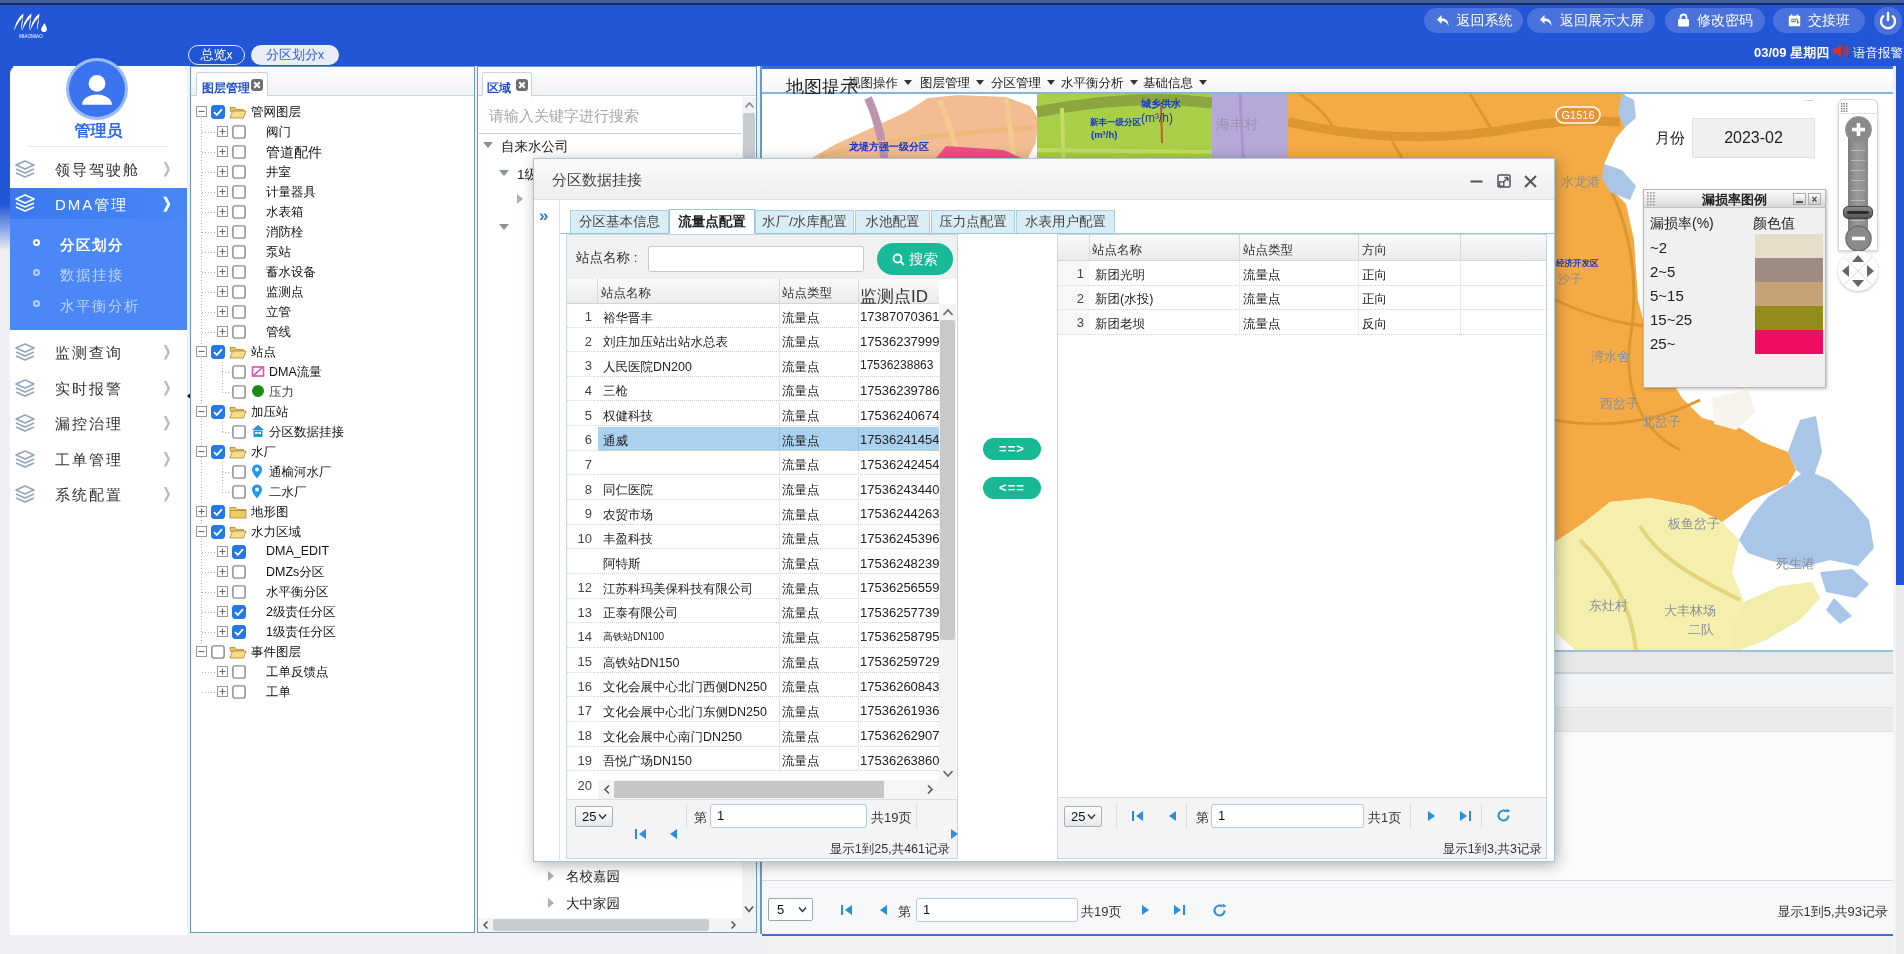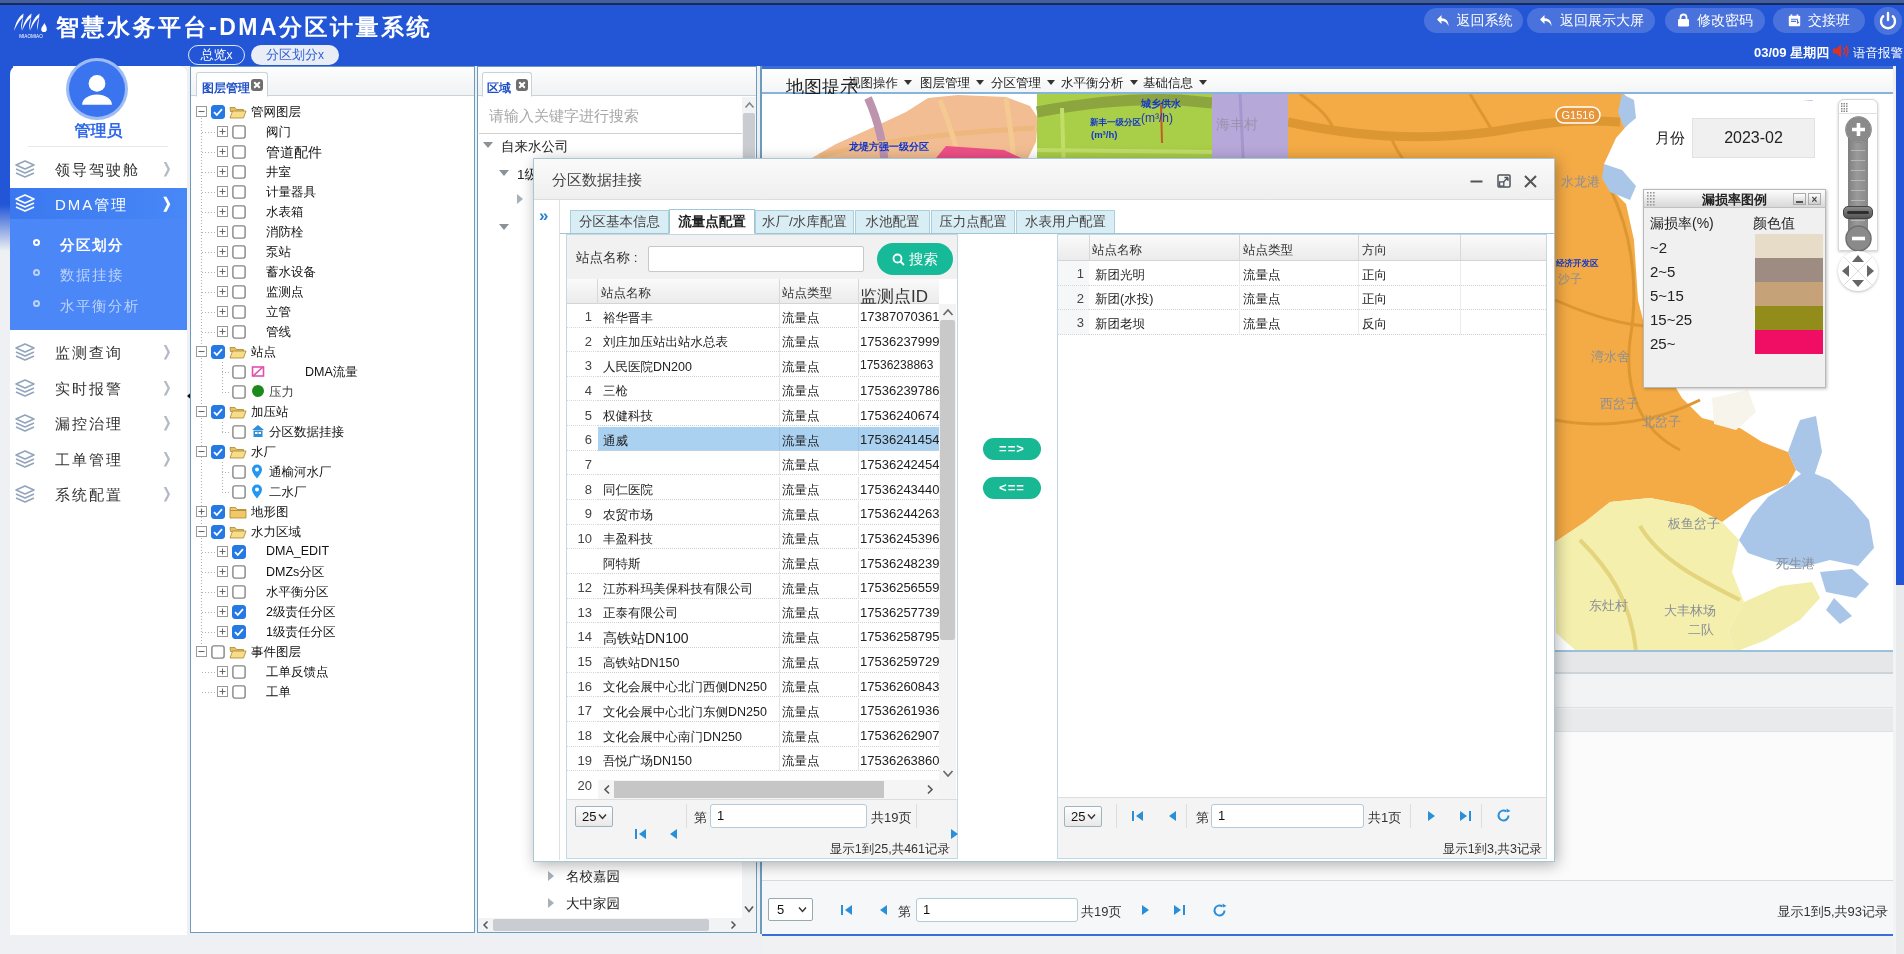--- a/index.html
+++ b/index.html
@@ -12,21 +12,20 @@
 <div class="abs" style="left:0;top:5px;width:1904px;height:61px;background:#2256d6;"></div>
 <svg class="abs" style="left:9px;top:9px;" width="44" height="30" viewBox="0 0 44 30">
 <g fill="#fff">
 <path d="M14.5 4.5 C 9.5 8 6.5 14 5 22 C 8.5 14.5 11 10.5 14 8.5 C 12.5 12.5 11.8 17 12 21.5 C 13.5 15.5 14 9.5 14.5 4.5 Z"></path>
 <path d="M22.5 4.5 C 17.5 8 14.5 14 13 22 C 16.5 14.5 19 10.5 22 8.5 C 20.5 12.5 19.8 17 20 21.5 C 21.5 15.5 22 9.5 22.5 4.5 Z"></path>
 <path d="M30.5 4.5 C 25.5 8 22.5 14 21 22 C 24.5 14.5 27 10.5 30 8.5 C 28.5 12.5 27.8 17 28 21.5 C 29.5 15.5 30 9.5 30.5 4.5 Z"></path>
 </g>
 <path d="M35.5 14 C 37 17,37.8 18.6,37.8 20.2 a2.8 2.8 0 1 1 -5.6 0 C 32.2 18.6,34 17,35.5 14z" fill="#fff"></path>
 <text x="22" y="29" font-size="4.6" fill="#fff" text-anchor="middle" font-family="Liberation Sans">MIAOMIAO</text>
 </svg>
-    <div class="abs" style="left:56px;top:12px;font-size:23px;font-weight:bold;color:#fff;letter-spacing:2.5px;">智慧水务平台-DMA分区计量系统</div>
 <div class="abs" style="left:1424px;top:8px;width:99px;height:25px;background:#4a72dc;border-radius:13px;color:#fff;font-size:14px;line-height:25px;text-align:center;"><span style="display:inline-block;vertical-align:-2px;margin-right:7px;"><svg width="15" height="13" viewBox="0 0 15 13">
           <path d="M6.5 1 L2 5.5 L6.5 10 L6.5 7 C 10 7 12 8.5 13.5 12 C 13.6 7 11 4.3 6.5 4.2 Z" fill="#fff"></path>
         </svg></span>返回系统</div>
 <div class="abs" style="left:1527px;top:8px;width:128px;height:25px;background:#4a72dc;border-radius:13px;color:#fff;font-size:14px;line-height:25px;text-align:center;"><span style="display:inline-block;vertical-align:-2px;margin-right:7px;"><svg width="15" height="13" viewBox="0 0 15 13">
           <path d="M6.5 1 L2 5.5 L6.5 10 L6.5 7 C 10 7 12 8.5 13.5 12 C 13.6 7 11 4.3 6.5 4.2 Z" fill="#fff"></path>
         </svg></span>返回展示大屏</div>
 <div class="abs" style="left:1665px;top:8px;width:100px;height:25px;background:#4a72dc;border-radius:13px;color:#fff;font-size:14px;line-height:25px;text-align:center;"><span style="display:inline-block;vertical-align:-2px;margin-right:7px;"><svg width="13" height="14" viewBox="0 0 13 14">
           <rect x="1" y="6" width="11" height="7.5" rx="1.2" fill="#fff"></rect>
           <path d="M3.5 6 V4.5 a3 3 0 0 1 6 0 V6" fill="none" stroke="#fff" stroke-width="1.8"></path>
         </svg></span>修改密码</div>
@@ -278,21 +277,21 @@
       <path d="M1 13 L3.5 6 h13.5 L14.5 13 z" fill="#f7dc8a" stroke="#a98530" stroke-width="0.8"></path>
     </svg>
     <div class="abs" style="left:251px;top:344px;font-size:12.5px;color:#111;">站点</div>
 <svg class="abs" style="left:232px;top:365px;" width="14" height="14" viewBox="0 0 14 14">
       <rect x="0.9" y="0.9" width="12.2" height="12.2" rx="2" fill="#fff" stroke="#858585" stroke-width="1.4"></rect>
     </svg>
     <div class="abs" style="left:251px;top:364px;width:14px;height:15px;"><svg width="14" height="13" viewBox="0 0 14 13">
         <rect x="1.5" y="2" width="11" height="9" fill="none" stroke="#e24fae" stroke-width="1.6"></rect>
         <path d="M2 11 L12 2" stroke="#e24fae" stroke-width="1.6"></path>
       </svg></div>
-<div class="abs" style="left:269px;top:364px;font-size:12.5px;color:#111;margin-left:36px;">DMA流量</div>
+<div class="abs" style="left:269px;top:364px;font-size:12.5px;color:#111;">DMA流量</div>
 <svg class="abs" style="left:232px;top:385px;" width="14" height="14" viewBox="0 0 14 14">
       <rect x="0.9" y="0.9" width="12.2" height="12.2" rx="2" fill="#fff" stroke="#858585" stroke-width="1.4"></rect>
     </svg>
     <div class="abs" style="left:251px;top:384px;width:14px;height:15px;"><svg width="14" height="14" viewBox="0 0 14 14">
         <circle cx="7" cy="7" r="6" fill="#1a8a1a"></circle>
       </svg></div>
 <div class="abs" style="left:269px;top:384px;font-size:12.5px;color:#404040;">压力</div>
 <svg class="abs" style="left:196px;top:406px;" width="11" height="11" viewBox="0 0 11 11">
       <rect x="0.5" y="0.5" width="10" height="10" fill="#fff" stroke="#9a9a9a"></rect>
       <path d="M2.5 5.5 h6" stroke="#666" stroke-width="1.1"></path>
@@ -833,21 +832,21 @@
 <div class="abs" style="left:567px;top:599.8px;width:31px;text-align:right;padding-right:6px;font-size:13px;color:#444;margin-top:5px;">13</div>
     <div class="abs" style="left:598px;top:599.8px;width:341px;height:23.6px;background:#fff;border-bottom:1px dotted #d0d0d0;"></div>
 <div class="abs" style="left:603px;top:605.3px;width:172px;height:15px;overflow:hidden;white-space:nowrap;font-size:12.5px;color:#222;">正泰有限公司</div>
 <div class="abs" style="left:782px;top:605.3px;font-size:12.5px;color:#222;">流量点</div>
 <div class="abs" style="left:860px;top:604.8px;font-size:13px;color:#222;">17536257739</div>
 <div class="abs" style="left:779px;top:599.8px;width:1px;height:23.6px;background:#e4e4e4;"></div>
 <div class="abs" style="left:858px;top:599.8px;width:1px;height:23.6px;background:#e4e4e4;"></div>
 <div class="abs" style="left:567px;top:624.4px;width:31px;height:23.6px;background:#fff;border-bottom:1px dotted #d8d8d8;font-size:13px;color:#444;text-align:right;padding:5px 6px 0 0;"></div>
 <div class="abs" style="left:567px;top:624.4px;width:31px;text-align:right;padding-right:6px;font-size:13px;color:#444;margin-top:5px;">14</div>
     <div class="abs" style="left:598px;top:624.4px;width:341px;height:23.6px;background:#fff;border-bottom:1px dotted #d0d0d0;"></div>
-<div class="abs" style="left:603px;top:629.9px;width:172px;height:15px;overflow:hidden;white-space:nowrap;font-size:14px;color:#222;">高铁站DN100</div>
+<div class="abs" style="left:603px;top:629.9px;width:172px;height:15px;overflow:hidden;white-space:nowrap;font-size:10px;color:#222;">高铁站DN100</div>
 <div class="abs" style="left:782px;top:629.9px;font-size:12.5px;color:#222;">流量点</div>
 <div class="abs" style="left:860px;top:629.4px;font-size:13px;color:#222;">17536258795</div>
 <div class="abs" style="left:779px;top:624.4px;width:1px;height:23.6px;background:#e4e4e4;"></div>
 <div class="abs" style="left:858px;top:624.4px;width:1px;height:23.6px;background:#e4e4e4;"></div>
 <div class="abs" style="left:567px;top:649.1px;width:31px;height:23.6px;background:#fff;border-bottom:1px dotted #d8d8d8;font-size:13px;color:#444;text-align:right;padding:5px 6px 0 0;"></div>
 <div class="abs" style="left:567px;top:649.1px;width:31px;text-align:right;padding-right:6px;font-size:13px;color:#444;margin-top:5px;">15</div>
     <div class="abs" style="left:598px;top:649.1px;width:341px;height:23.6px;background:#fff;border-bottom:1px dotted #d0d0d0;"></div>
 <div class="abs" style="left:603px;top:654.6px;width:172px;height:15px;overflow:hidden;white-space:nowrap;font-size:12.5px;color:#222;">高铁站DN150</div>
 <div class="abs" style="left:782px;top:654.6px;font-size:12.5px;color:#222;">流量点</div>
 <div class="abs" style="left:860px;top:654.1px;font-size:13px;color:#222;">17536259729</div>

